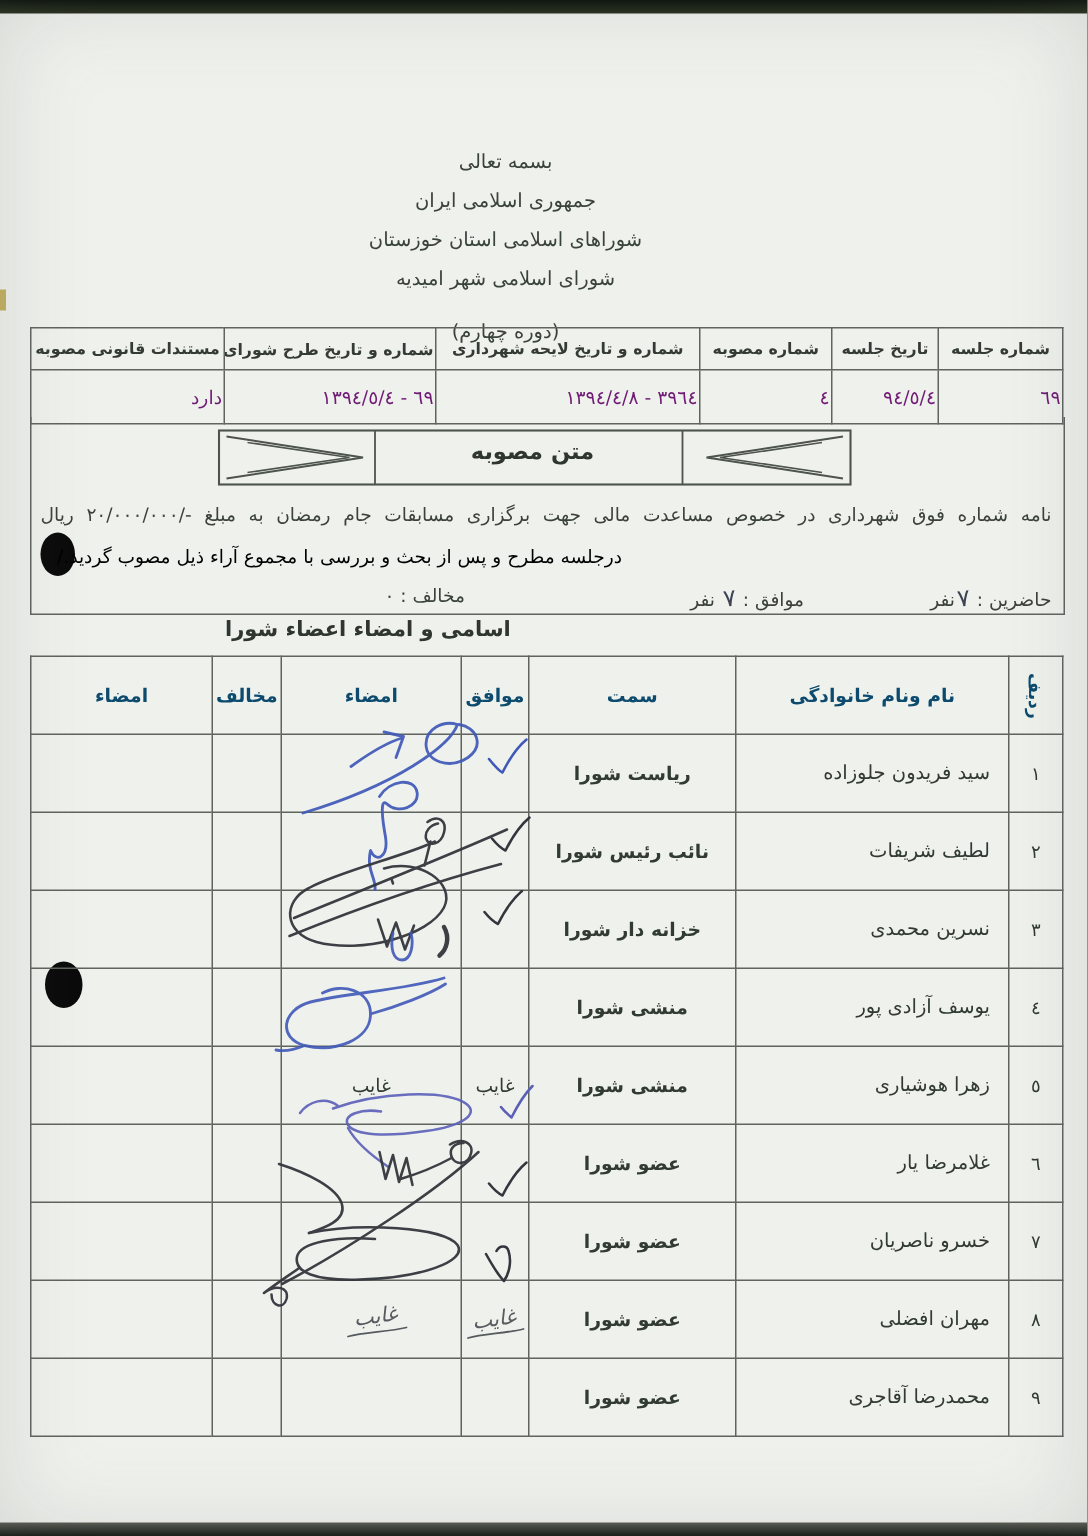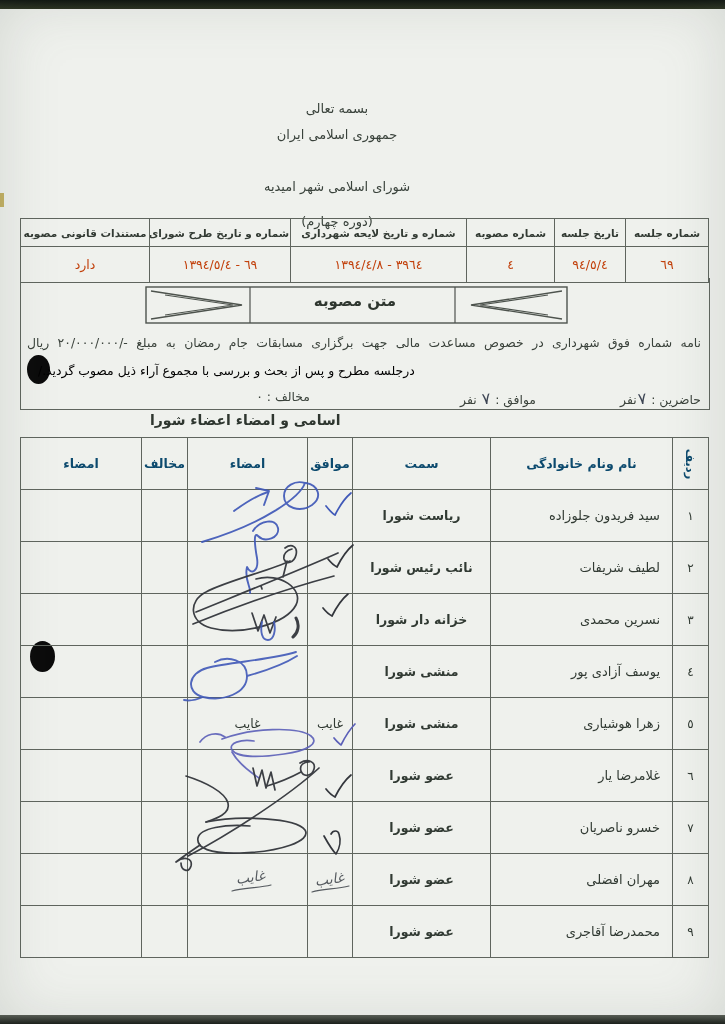--- a/index.html
+++ b/index.html
@@ -17,21 +17,21 @@
   .punch.p2{left:30px;top:641px;width:25px;height:31px;}
 
   .letterhead{position:absolute;left:0;width:674px;text-align:center;font-size:13px;color:#39423b;}
   .lh0{top:101px;} .lh1{top:127px;} .lh2{top:153px;} .lh3{top:179px;} .lh4{top:203px;margin-top:11px;}
 
   table{border-collapse:collapse;table-layout:fixed;}
   td,th{border:1px solid #5f655e;font-weight:400;overflow:hidden;}
 
   .meta-table{position:absolute;left:20px;top:218px;width:688px;}
   .meta-table th{height:25px;font-size:10.5px;font-weight:700;white-space:nowrap;color:#333b34;}
-  .meta-table td{height:33px;font-size:12.5px;text-align:center;color:#c2410c;}
+  .meta-table td{height:33px;font-size:12.5px;color:#701a75;}
 
   .body-box{position:absolute;left:20px;top:278px;width:688px;height:131px;
         border:1px solid #5f655e;border-top:none;}
   .ribbon{position:absolute;left:145px;top:286px;}
   .ribbon-label{position:absolute;left:250px;top:292px;width:210px;text-align:center;
         font-size:15px;font-weight:700;color:#2e362f;}
   .res-line1{position:absolute;left:27px;top:335px;width:674px;font-size:12.4px;color:#3a423b;
         text-align:justify;text-align-last:justify;white-space:nowrap;}
   .res-line2{position:absolute;left:38px;top:363px;width:674px;font-size:12.4px;color:#000000;text-align:left;}
   .att{position:absolute;top:389px;font-size:12.4px;color:#3a423b;white-space:nowrap;}
@@ -60,20 +60,21 @@
 <div class="page">
 
   <div class="edge-top"></div>
   <div class="edge-bottom"></div>
   <div class="edge-speck"></div>
   <div class="punch p1"></div>
   <div class="punch p2"></div>
 
   <div class="letterhead lh0">بسمه تعالی</div>
   <div class="letterhead lh1">جمهوری اسلامی ایران</div>
+  <div class="letterhead lh2">شوراهای اسلامی استان خوزستان</div>
   <div class="letterhead lh3">شورای اسلامی شهر امیدیه</div>
   <div class="letterhead lh4">(دوره چهارم)</div>
 
   <table class="meta-table" dir="rtl">
     <colgroup>
       <col style="width:83px">
         <col style="width:71px">
         <col style="width:88px">
       <col style="width:176px">
         <col style="width:141px">

